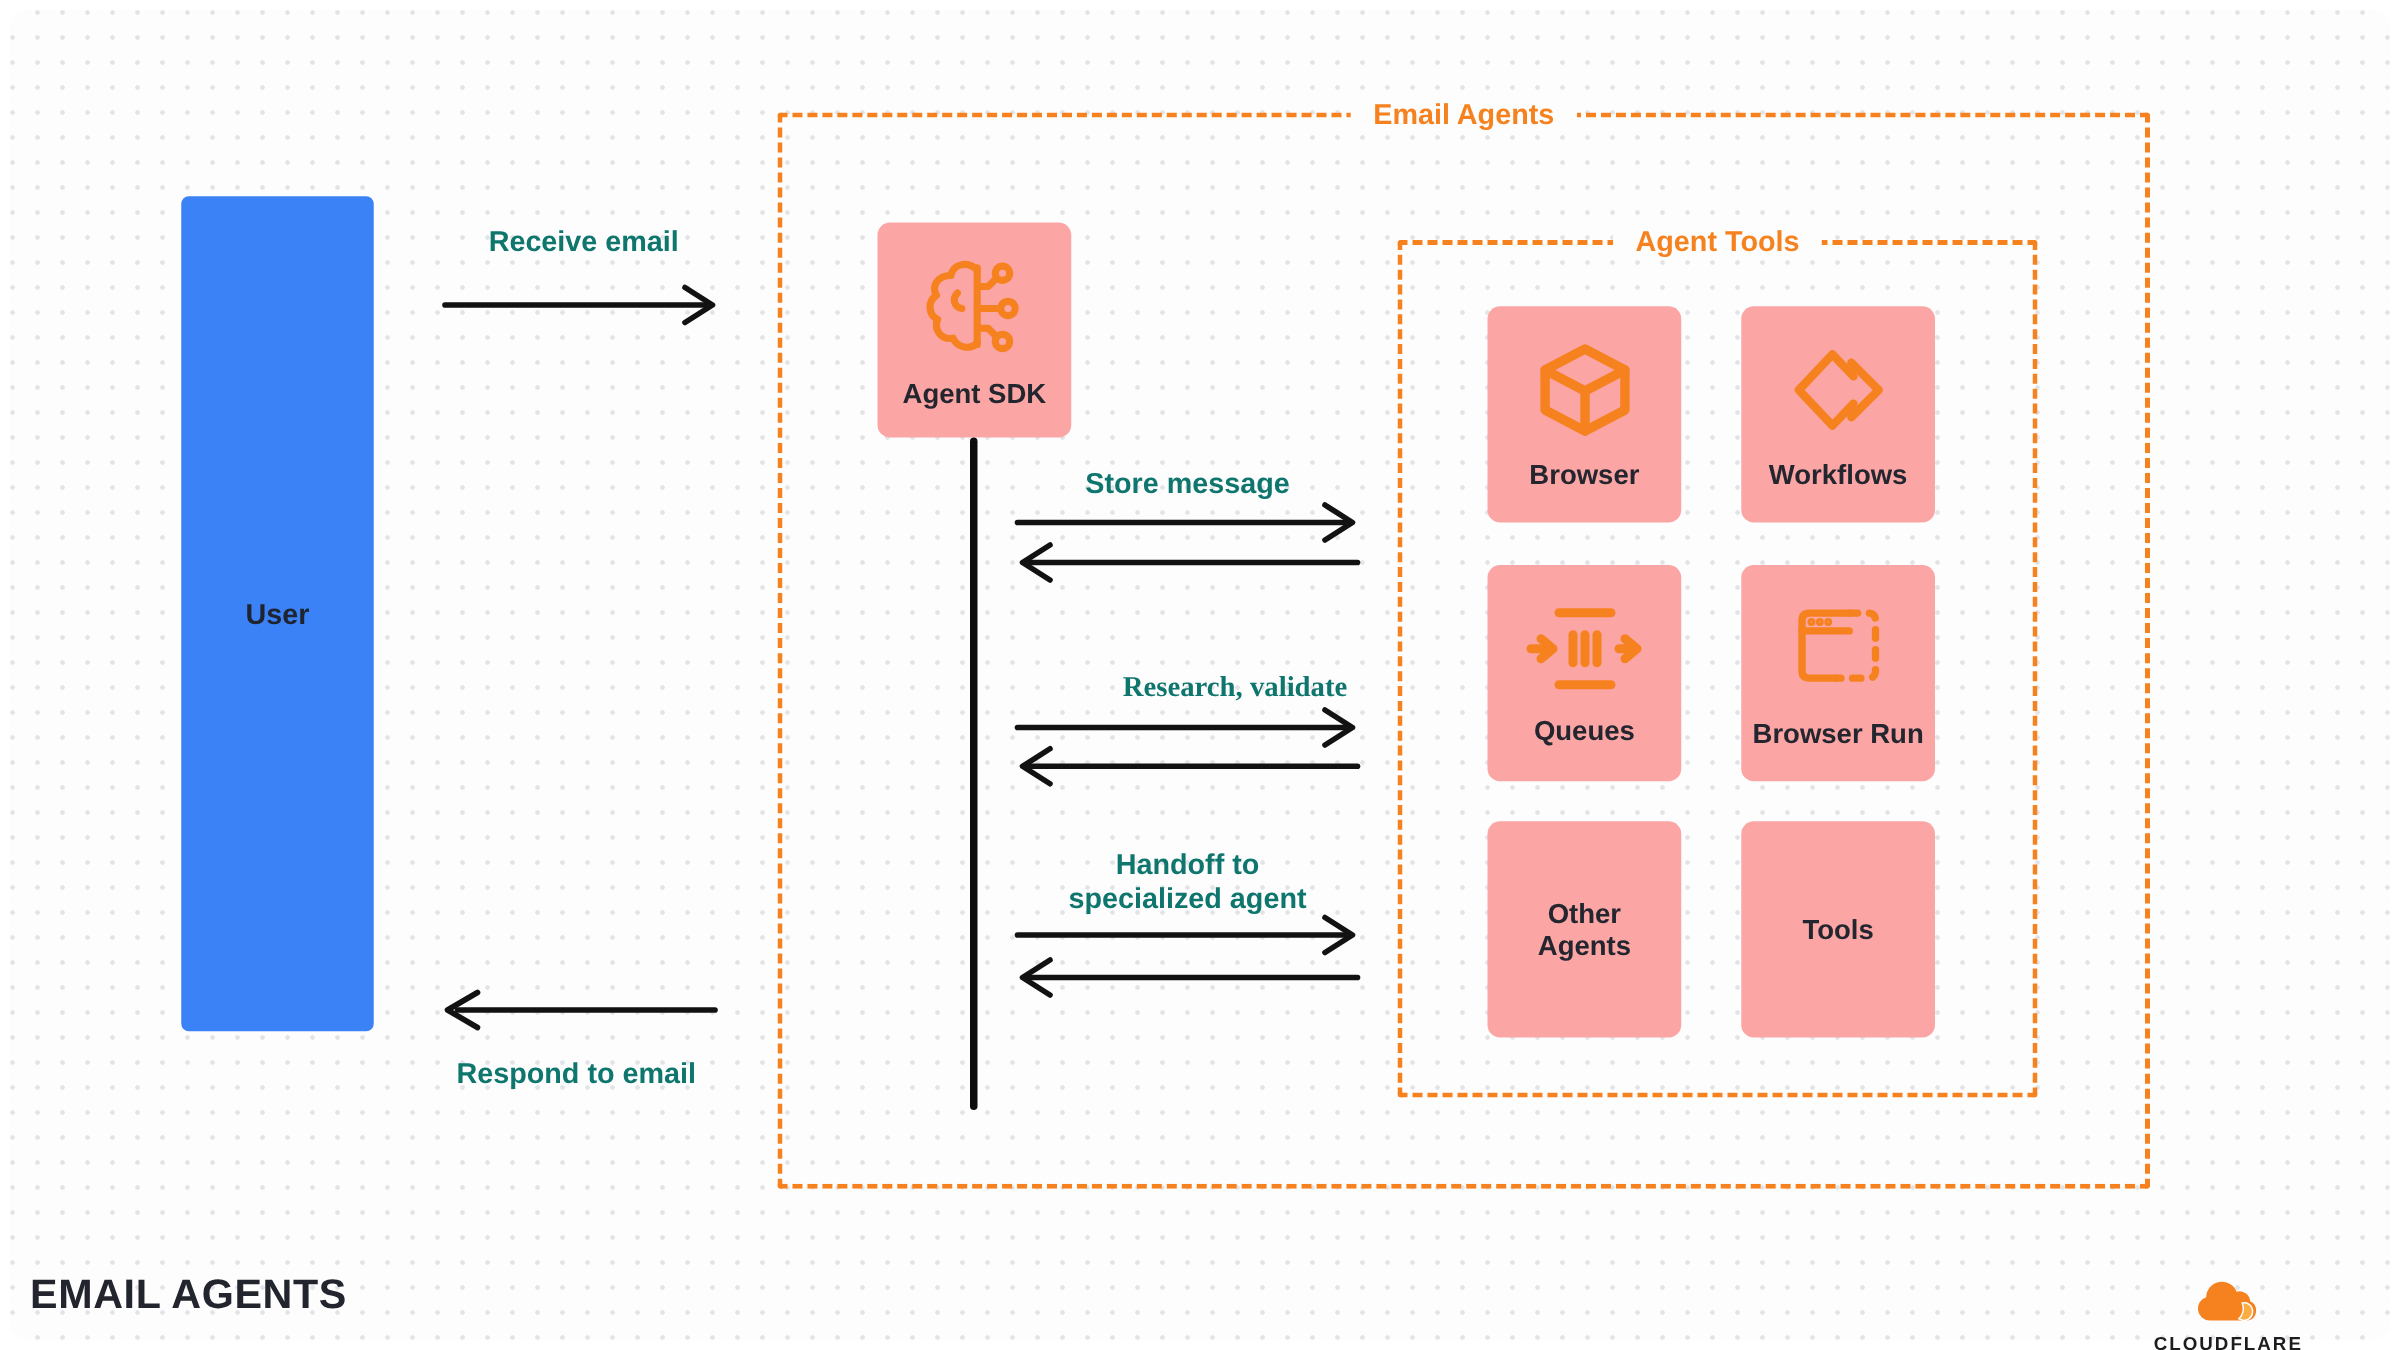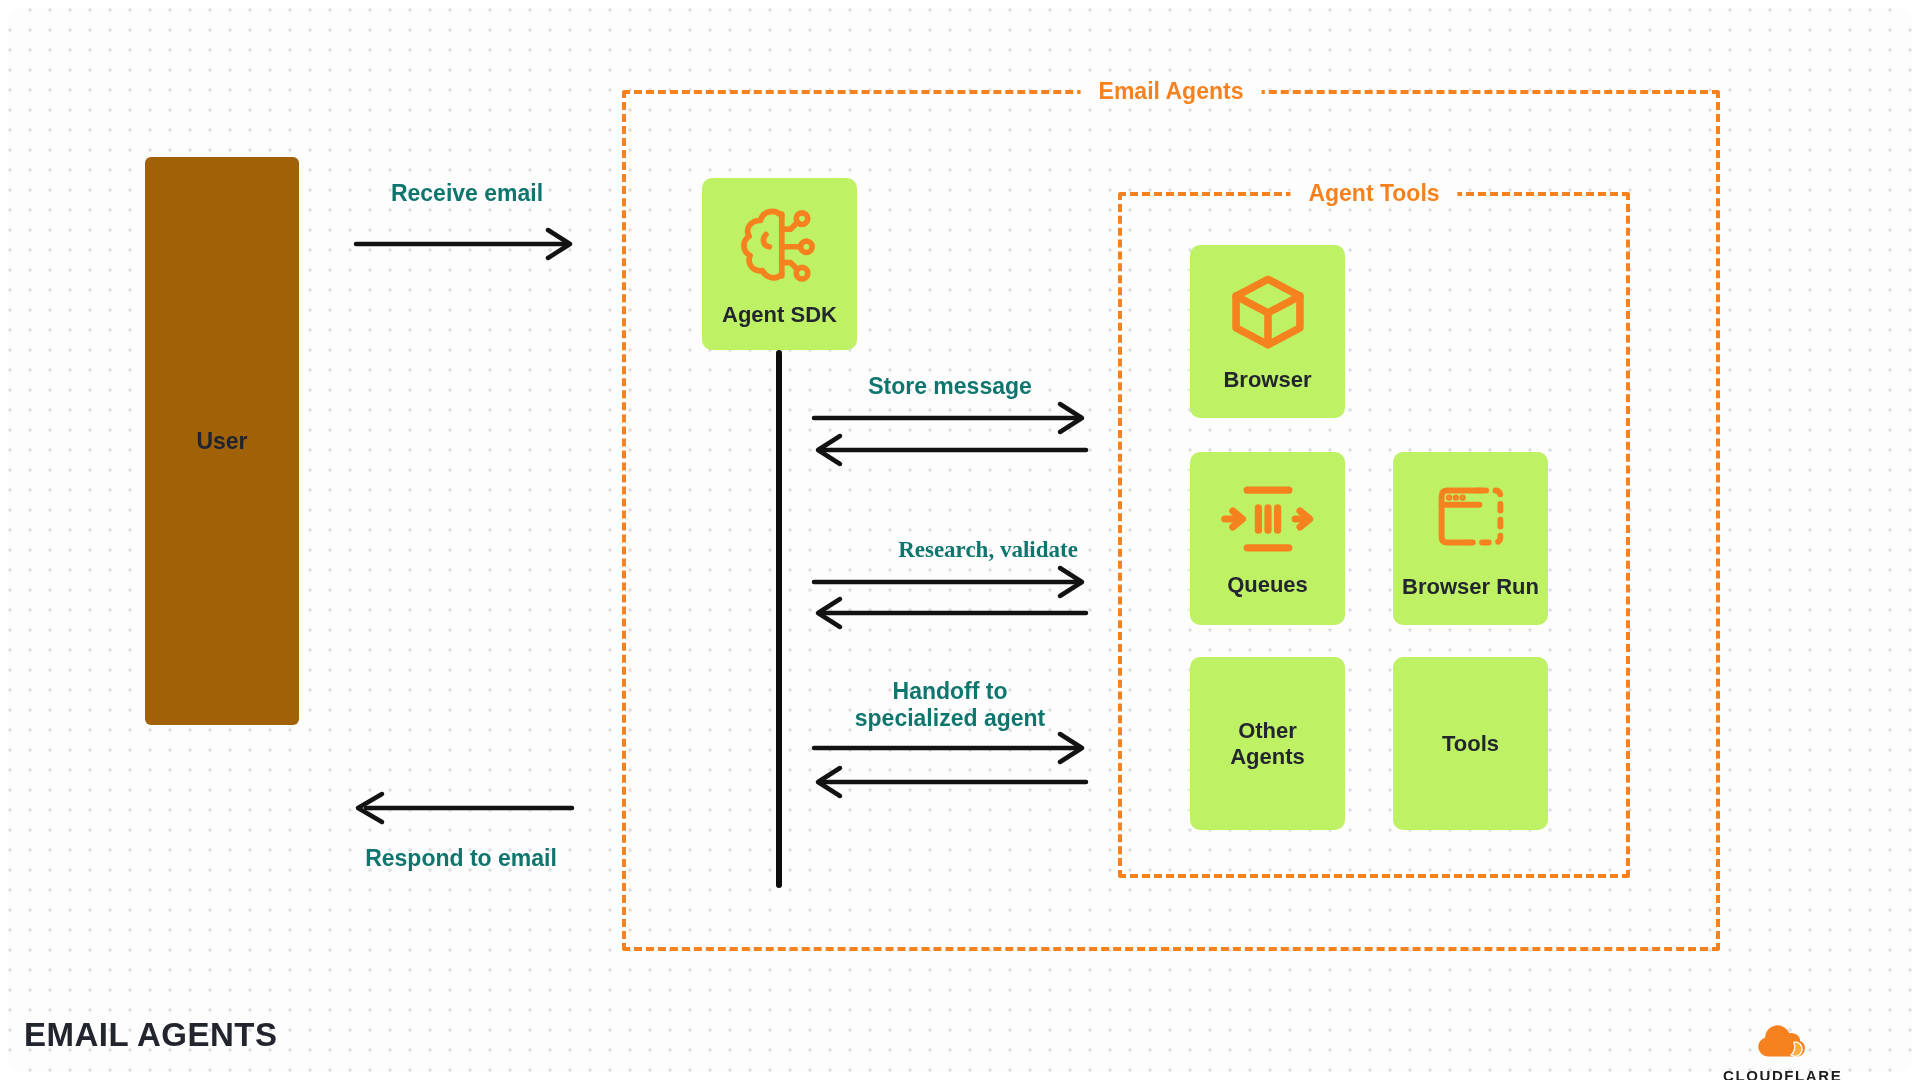--- a/index.html
+++ b/index.html
@@ -9,35 +9,35 @@
   }
   .panel{
     position:absolute;left:8px;top:8px;right:8px;bottom:8px;
     background-color:#FDFDFE;border-radius:16px;
     background-image:radial-gradient(#E3E4E8 1.7px, transparent 1.9px);
     background-size:20px 20px;background-position:12px 12px;
   }
   .abs{position:absolute;}
   
   .user-box{
-    left:145px;top:157px;width:154px;height:568px;background:#a16207;border-radius:6px;
+    left:145px;top:157px;width:154px;height:668px;background:#3b82f6;border-radius:6px;
     display:flex;align-items:center;justify-content:center;
   }
   .user-box .lbl{font-size:23px;font-weight:700;color:#202430;}
   
   .dash-box{border:4px dashed #F6821F;border-radius:3px;}
   .email-box{left:622px;top:90px;width:1090px;height:853px;}
   .tools-box{left:1118px;top:192px;width:504px;height:678px;}
   .legend{
     position:absolute;top:-18px;left:50%;transform:translateX(-50%);
     background:#FDFDFE;padding:0 18px;font-size:23px;font-weight:700;color:#F6821F;white-space:nowrap;line-height:30px;
   }
   
   .node{
-    background:#bef264;border-radius:10px;display:flex;flex-direction:column;
+    background:#fca5a5;border-radius:10px;display:flex;flex-direction:column;
     align-items:center;justify-content:center;gap:13px;text-align:center;
   }
   .sdk-box{left:702px;top:178px;width:155px;height:172px;}
   .tile{width:155px;height:173px;}
   .tile-label,.node-label{font-size:22px;font-weight:700;color:#23262F;line-height:1.18;}
   .narrow{max-width:96px;}
   
   .lifeline{left:776px;top:350px;width:6px;height:538px;background:#0d0d0d;border-radius:3px;}
   
   .flow-label{font-size:23px;font-weight:700;color:#0f766e;text-align:center;line-height:27px;}
@@ -131,20 +131,27 @@
   </div>
 
   <div class="node tile abs" style="left:1190px;top:245px;">
     <svg class="oicon" width="84" height="84" viewBox="0 0 100 100">
       <path d="M50 11 L88 31 V69 L50 89 L12 69 V31 Z" stroke-width="9"></path>
       <path d="M12 31 L50 51 L88 31 M50 51 V89" stroke-width="9"></path>
     </svg>
     <div class="tile-label">Browser</div>
   </div>
 
+  <div class="node tile abs" style="left:1393px;top:245px;">
+    <svg class="oicon" width="84" height="84" viewBox="0 0 100 100">
+      <path d="M44 16 L12 50 L44 84 L64 63 M44 16 L64 37" stroke-width="8"></path>
+      <path d="M62 24 L88 50 L62 76" stroke-width="8"></path>
+    </svg>
+    <div class="tile-label">Workflows</div>
+  </div>
 
   <div class="node tile abs" style="left:1393px;top:452px;">
     <svg class="oicon" width="84" height="84" viewBox="0 0 100 100">
       <path d="M60 16 H22 Q15 16 15 23 V71 Q15 78 22 78 H48" stroke-width="7"></path>
       <path d="M15 33 H60" stroke-width="7"></path>
       <circle cx="24" cy="24.5" r="1.6" stroke-width="4.4"></circle>
       <circle cx="32" cy="24.5" r="1.6" stroke-width="4.4"></circle>
       <circle cx="40" cy="24.5" r="1.6" stroke-width="4.4"></circle>
       <path d="M60 16 H78 Q85 16 85 23 V71 Q85 78 78 78 H48" stroke-width="7" stroke-dasharray="8 11" stroke-linecap="butt"></path>
     </svg>

